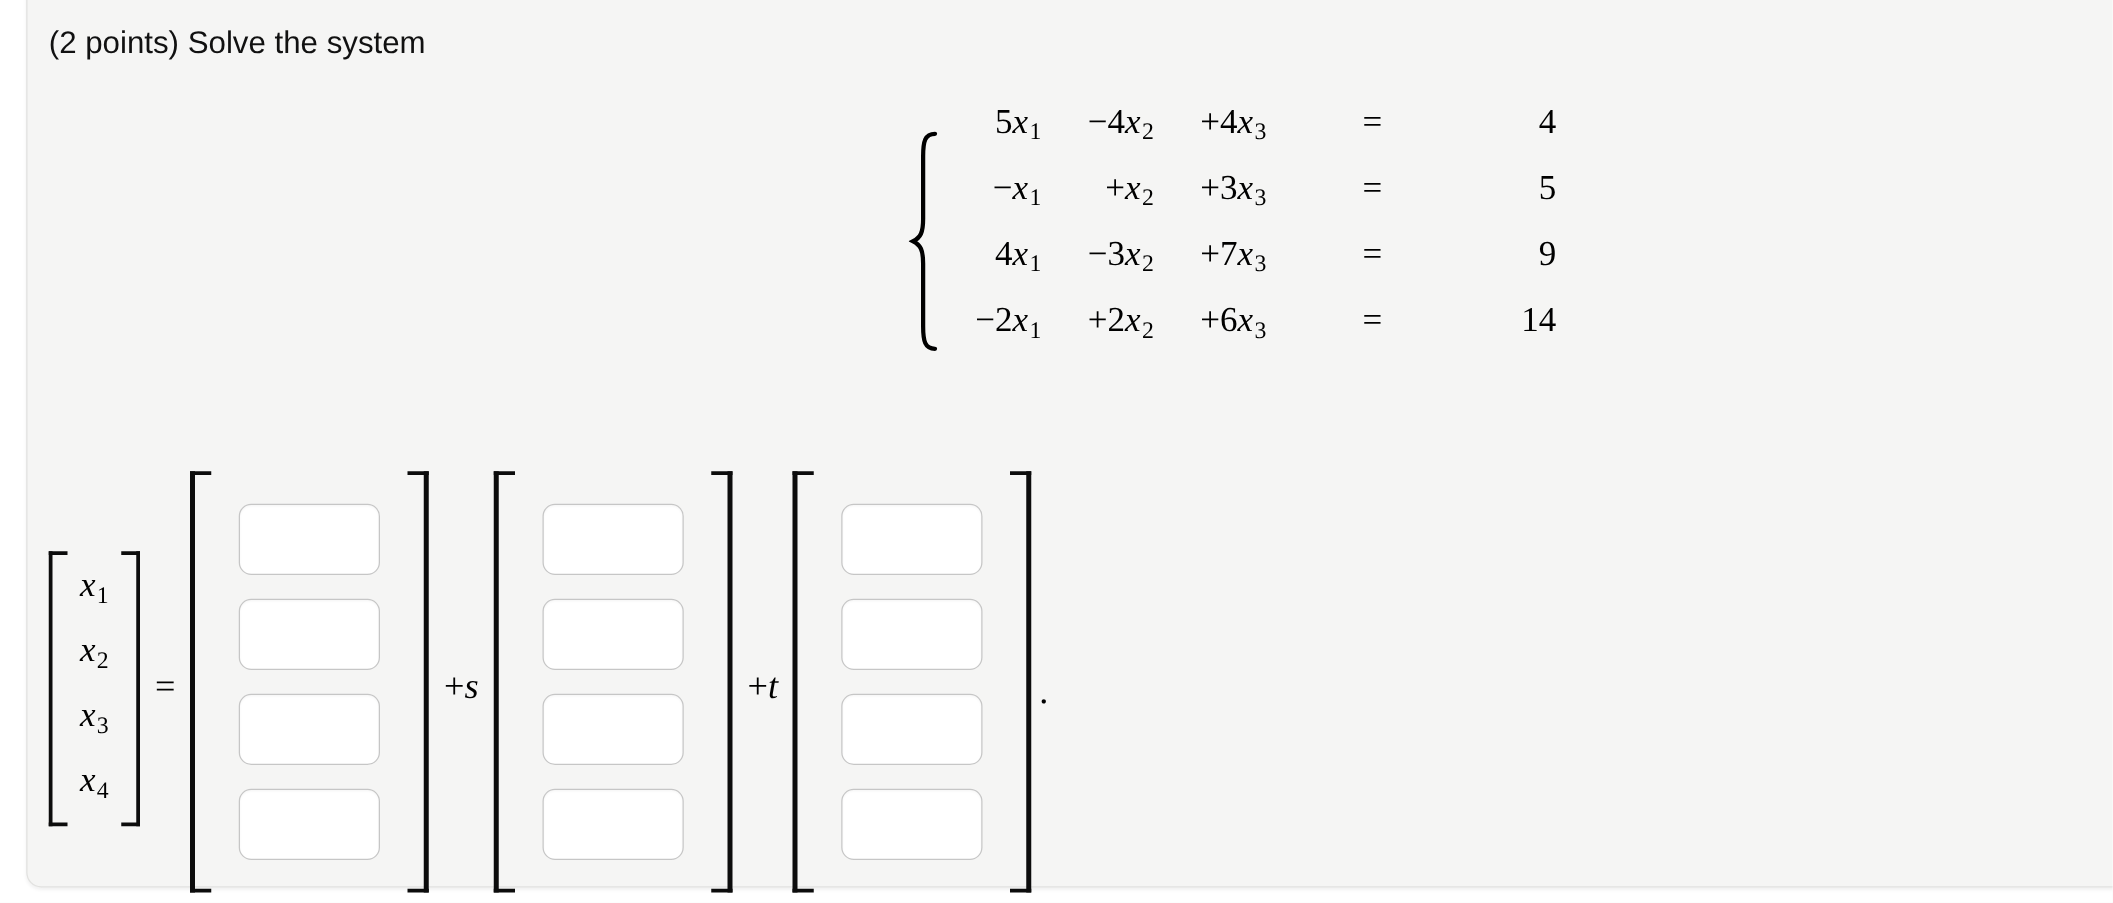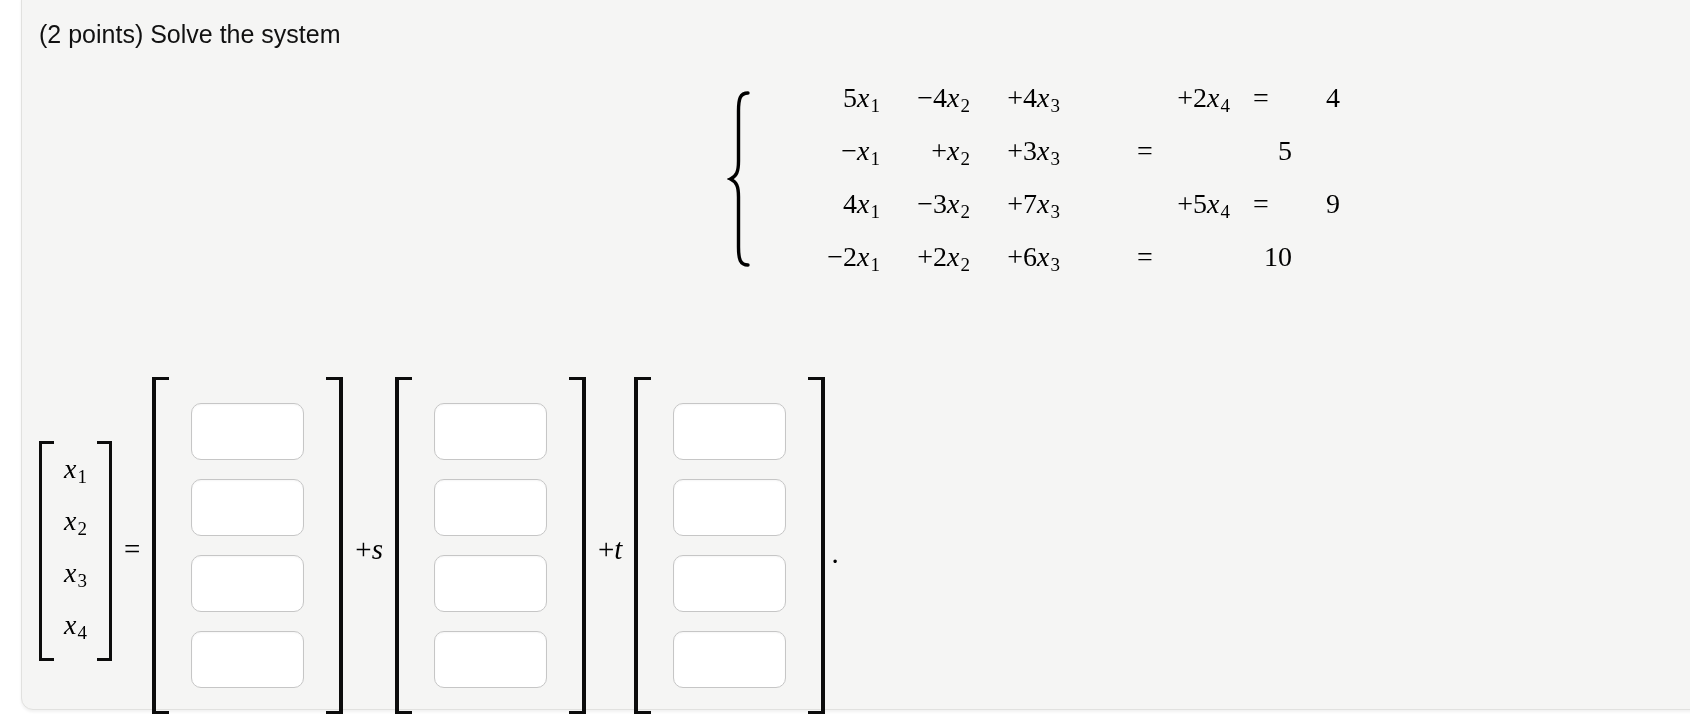--- a/index.html
+++ b/index.html
@@ -23,24 +23,23 @@
     padding: 30px 0 0 17px;
   }
   .problem-text {
     font-size: 25px;
     line-height: 30px;
     color: #111;
   }
   
   .system-wrap {
     display: flex;
-    align-items: center;
+    align-items: flex-end;
     width: fit-content;
     margin: 26px 0 0 688px;
-    gap: 47px;
   }
   .brace { flex: 0 0 auto; margin-right: 8px; }
   .eq-grid { font-family: "Liberation Serif", serif; font-size: 28px; }
   .eq-row {
     display: grid;
     grid-template-columns: 72px 90px 90px 170px 62px 48px;
     line-height: 45px;
     white-space: nowrap;
   }
   .eq-row .term { text-align: right; }
@@ -110,48 +109,46 @@
       <svg width="26" height="178" viewBox="0 0 26 178">
         <path d="M 21 3 C 13 3, 11.5 9, 11.5 21 L 11.5 71 C 11.5 82, 9.5 86, 3.5 89 C 9.5 92, 11.5 96, 11.5 107 L 11.5 157 C 11.5 169, 13 175, 21 175" stroke="#000" stroke-width="3.4" fill="none" stroke-linecap="round"></path>
       </svg>
     </div>
     <div class="eq-grid">
 
       <div class="eq-row">
         <span class="term"><span>5</span><span class="mvar">x</span><span class="msub">1</span></span>
         <span class="term"><span>−4</span><span class="mvar">x</span><span class="msub">2</span></span>
         <span class="term"><span>+4</span><span class="mvar">x</span><span class="msub">3</span></span>
-        <span class="term"><span>+2</span><span class="mvar">x</span><span class="msub">4</span></span>
         <span class="eqsign">=</span>
         <span class="rhs">4</span>
       </div>
 
       <div class="eq-row">
         <span class="term"><span>−</span><span class="mvar">x</span><span class="msub">1</span></span>
         <span class="term"><span>+</span><span class="mvar">x</span><span class="msub">2</span></span>
         <span class="term"><span>+3</span><span class="mvar">x</span><span class="msub">3</span></span>
         <span class="eqsign">=</span>
         <span class="rhs">5</span>
       </div>
 
       <div class="eq-row">
         <span class="term"><span>4</span><span class="mvar">x</span><span class="msub">1</span></span>
         <span class="term"><span>−3</span><span class="mvar">x</span><span class="msub">2</span></span>
         <span class="term"><span>+7</span><span class="mvar">x</span><span class="msub">3</span></span>
-        <span class="term"><span>+5</span><span class="mvar">x</span><span class="msub">4</span></span>
         <span class="eqsign">=</span>
         <span class="rhs">9</span>
       </div>
 
       <div class="eq-row">
         <span class="term"><span>−2</span><span class="mvar">x</span><span class="msub">1</span></span>
         <span class="term"><span>+2</span><span class="mvar">x</span><span class="msub">2</span></span>
         <span class="term"><span>+6</span><span class="mvar">x</span><span class="msub">3</span></span>
         <span class="eqsign">=</span>
-        <span class="rhs">10</span>
+        <span class="rhs">14</span>
       </div>
 
     </div>
   </div>
 
   <div class="answer-row">
 
     <div class="vector">
       <div class="bracket left"></div>
       <div class="vec-col">

